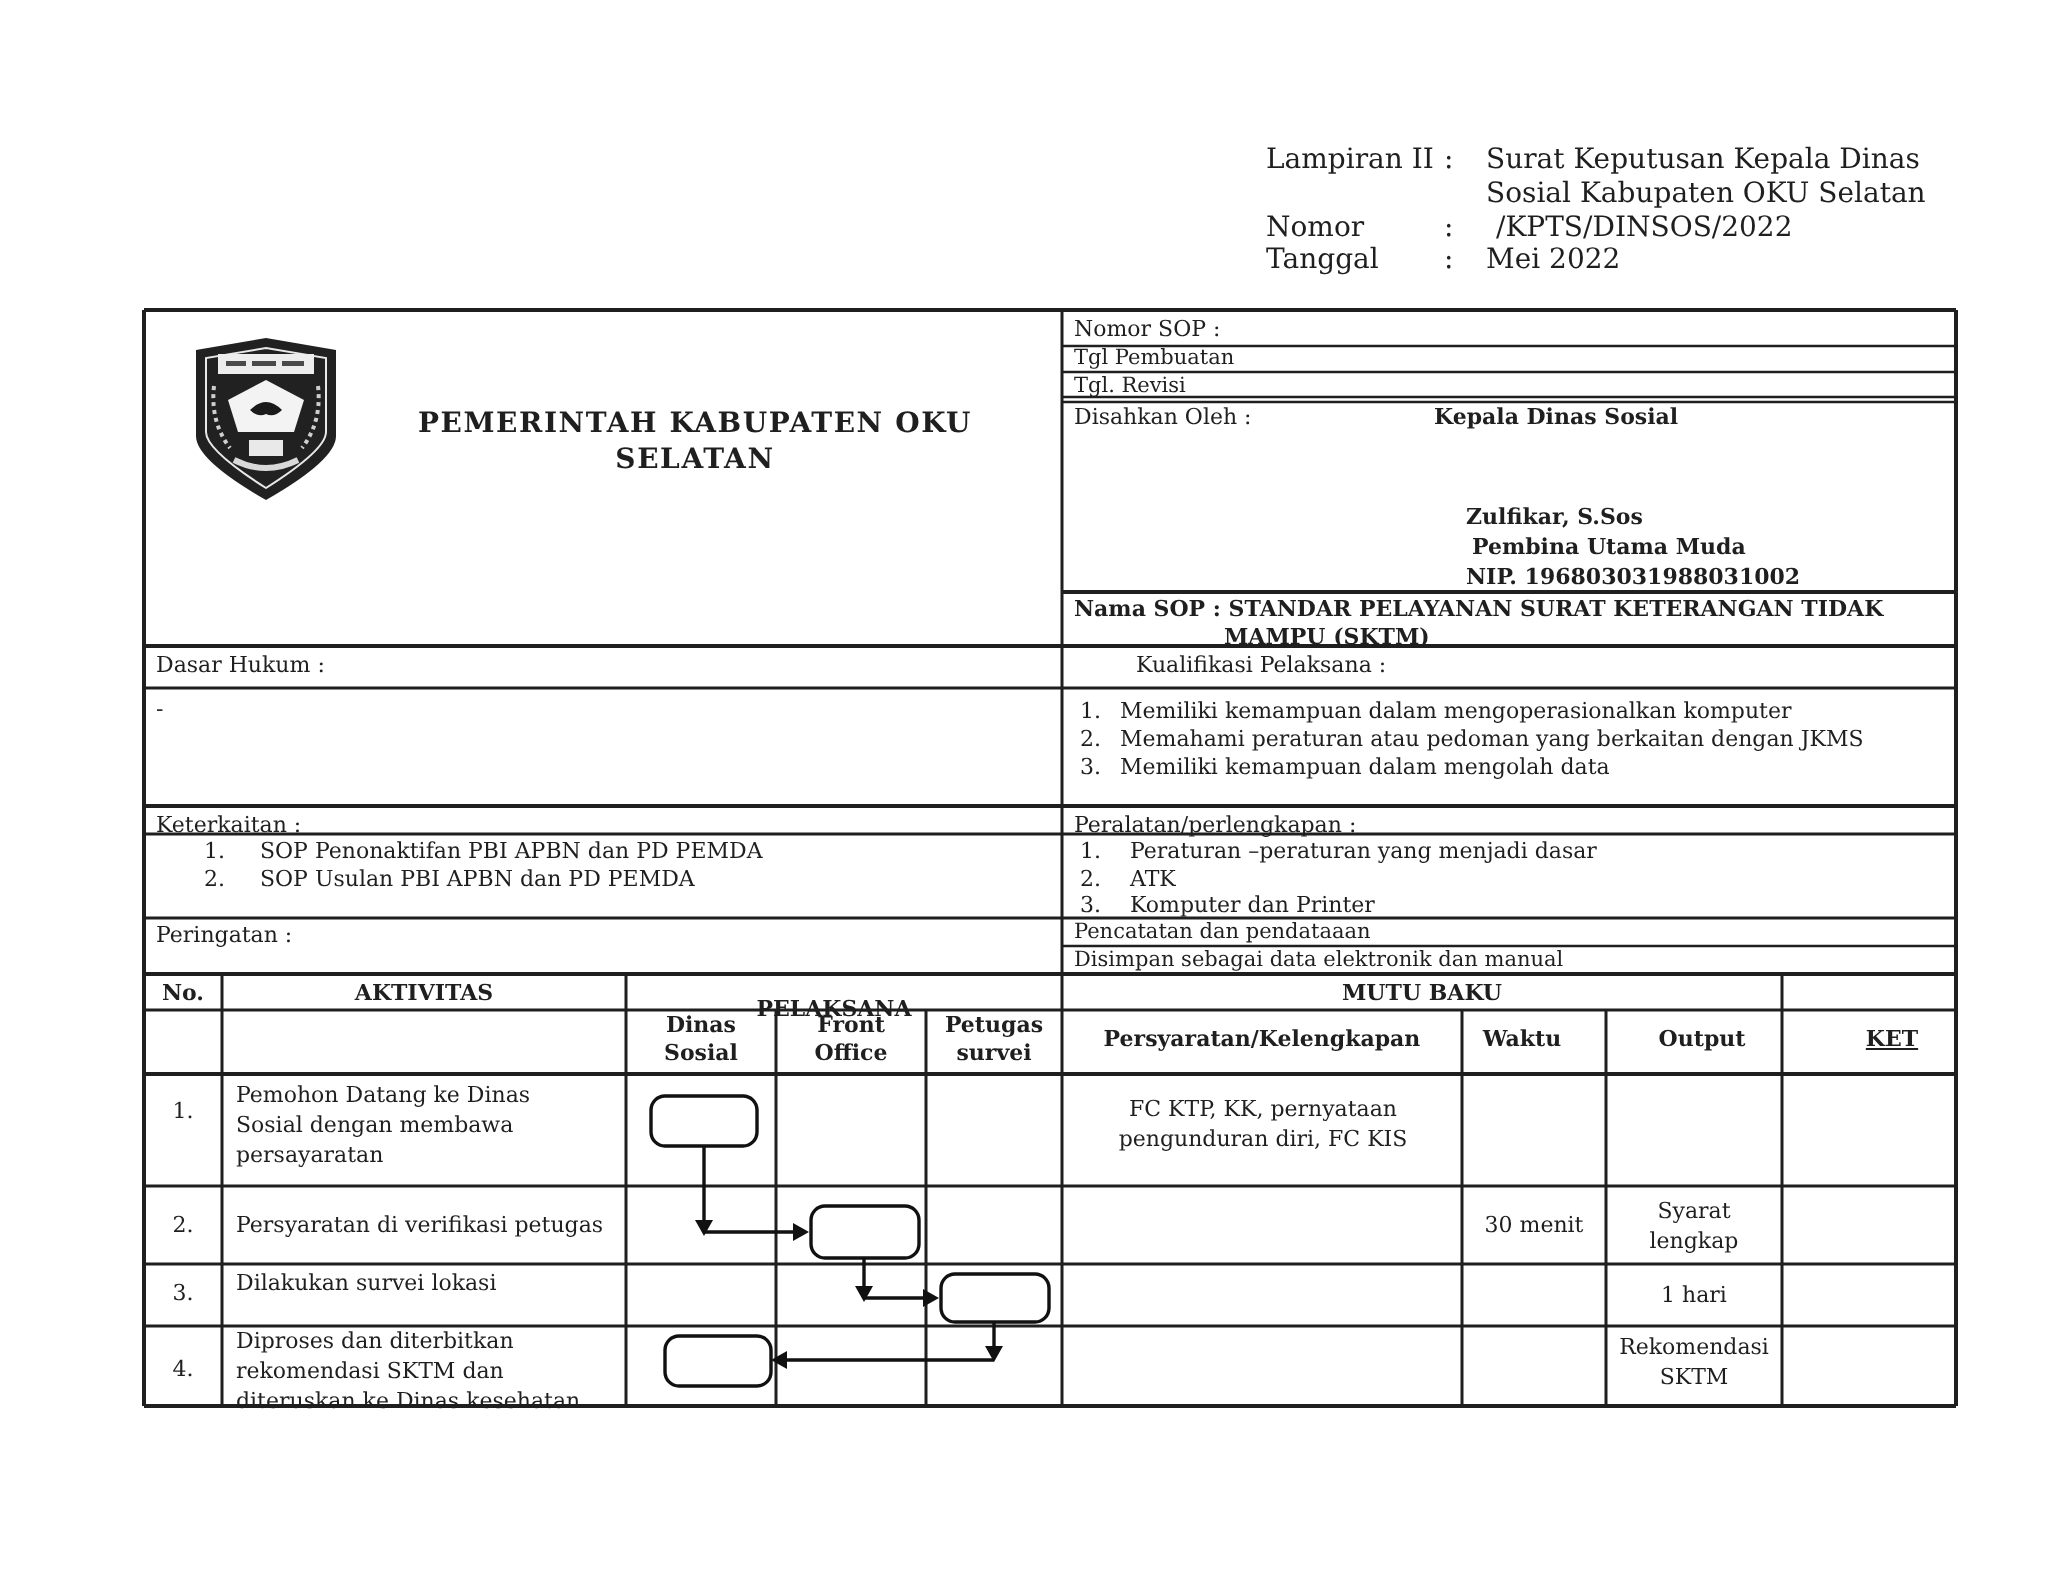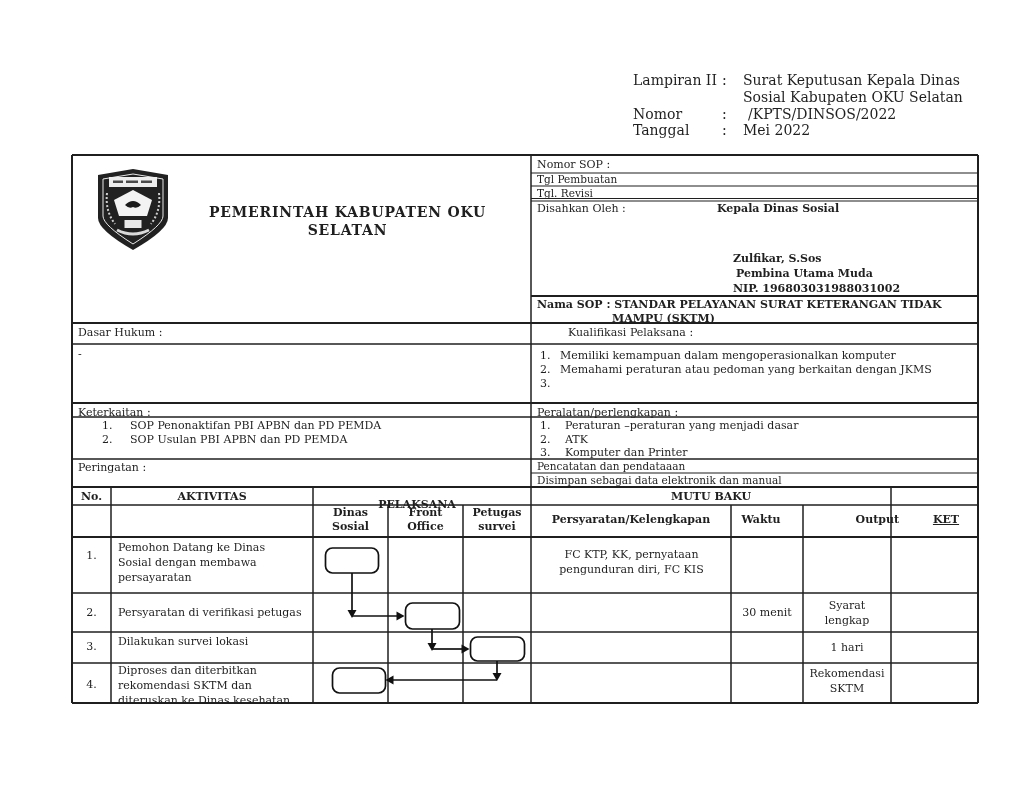--- a/index.html
+++ b/index.html
@@ -119,20 +119,21 @@
 
   <div class="t" style="left:78px;top:326px;">Dasar Hukum :</div>
   <div class="t" style="left:78px;top:348px;">-</div>
 
   <div class="t" style="left:537px;top:326px;margin-left:31px;">Kualifikasi Pelaksana :</div>
   <div class="t" style="left:540px;top:349px;">1.</div>
   <div class="t" style="left:560px;top:349px;">Memiliki kemampuan dalam mengoperasionalkan komputer</div>
   <div class="t" style="left:540px;top:363px;">2.</div>
   <div class="t" style="left:560px;top:363px;">Memahami peraturan atau pedoman yang berkaitan dengan JKMS</div>
   <div class="t" style="left:540px;top:377px;">3.</div>
+  <div class="t" style="left:560px;top:377px;">Memiliki kemampuan dalam mengolah data</div>
 
   <div class="t" style="left:78px;top:406px;">Keterkaitan :</div>
   <div class="t" style="left:102px;top:419px;">1.</div>
   <div class="t" style="left:130px;top:419px;">SOP Penonaktifan PBI APBN dan PD PEMDA</div>
   <div class="t" style="left:102px;top:433px;">2.</div>
   <div class="t" style="left:130px;top:433px;">SOP Usulan PBI APBN dan PD PEMDA</div>
 
   <div class="t" style="left:537px;top:406px;">Peralatan/perlengkapan :</div>
   <div class="t" style="left:540px;top:419px;">1.</div>
   <div class="t" style="left:565px;top:419px;">Peraturan –peraturan yang menjadi dasar</div>
@@ -148,21 +149,21 @@
   <div class="t b c" style="left:72px;top:490px;width:39px;">No.</div>
   <div class="t b c" style="left:111px;top:490px;width:202px;">AKTIVITAS</div>
   <div class="t b c" style="left:313px;top:498px;width:176px;padding-left:16px;">PELAKSANA</div>
   <div class="t b c" style="left:531px;top:490px;width:360px;">MUTU BAKU</div>
   <div class="t b c" style="left:891px;top:513px;width:110px;text-decoration:underline;">KET</div>
   <div class="t b c" style="left:325px;top:506px;width:51px;line-height:1.25;">Dinas Sosial</div>
   <div class="t b c" style="left:399px;top:506px;width:53px;line-height:1.25;">Front Office</div>
   <div class="t b c" style="left:468px;top:506px;width:58px;line-height:1.25;">Petugas survei</div>
   <div class="t b c" style="left:531px;top:513px;width:200px;">Persyaratan/Kelengkapan</div>
   <div class="t b c" style="left:731px;top:513px;width:60px;">Waktu</div>
-  <div class="t b c" style="left:803px;top:513px;width:96px;text-align:right;">Output</div>
+  <div class="t b c" style="left:803px;top:513px;width:96px;">Output</div>
 
   <div class="t c" style="left:72px;top:549px;width:39px;">1.</div>
   <div class="t c" style="left:544px;top:548px;width:175px;line-height:1.35;">FC KTP, KK, pernyataan pengunduran diri, FC KIS</div>
   <div class="t" style="left:118px;top:541px;width:160px;line-height:1.35;">Pemohon Datang ke Dinas Sosial dengan membawa persayaratan</div>
 
   <div class="t c" style="left:72px;top:606px;width:39px;">2.</div>
   <div class="t nw" style="left:118px;top:606px;">Persyaratan di verifikasi petugas</div>
   <div class="t c" style="left:731px;top:606px;width:72px;">30 menit</div>
   <div class="t c" style="left:817px;top:599px;width:60px;line-height:1.35;">Syarat lengkap</div>
 

